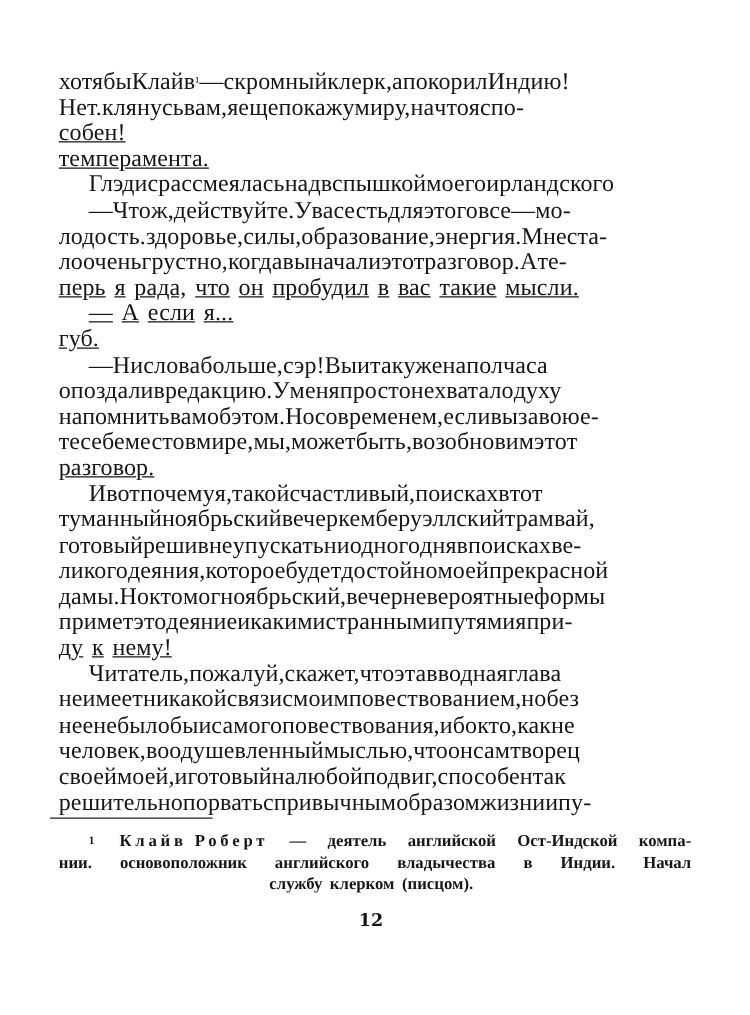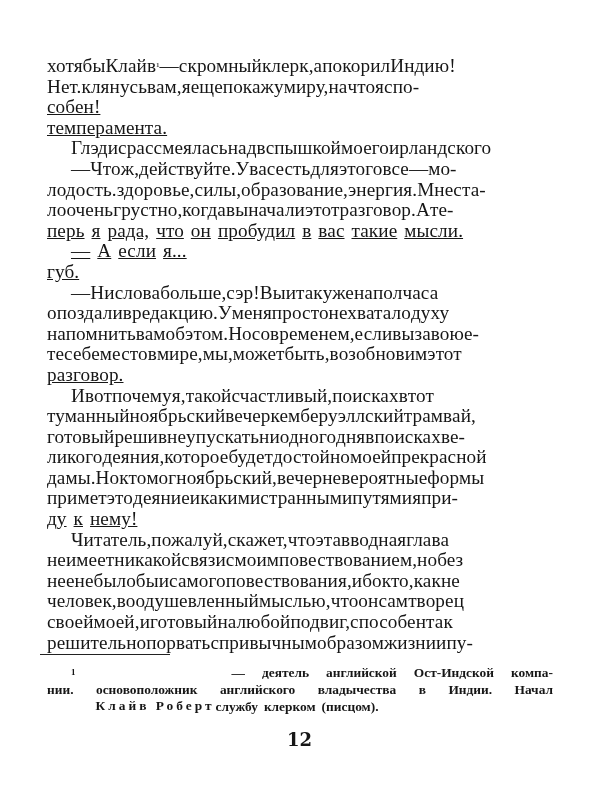--- a/index.html
+++ b/index.html
@@ -46,28 +46,28 @@
     font-size: 13.4px;
     line-height: 17px;
     height: 17px;
     white-space: nowrap;
     display: flex;
     justify-content: space-between;
   }
   .fline.indent { padding-left: 24px; }
   .fline.last { justify-content: center; font-family: Liberation Serif, serif; }
   .fline.last .w { margin-right: 6px; }
-  .spaced { letter-spacing: 3px; margin-top: 33px; }
+  .spaced { letter-spacing: 3px; }
   .fsup { font-size: 9px; vertical-align: 5px; margin-right: 3px; }
   .pagenum {
     position: absolute;
     left: 287px; top: 729px;
     font-family: "DejaVu Serif", serif;
     font-weight: bold;
-    font-size: 18px;
+    font-size: 14px;
   }
 </style>
 </head>
 <body>
 
 <div class="page" id="body">
     <div class="line">
       <span class="w">хотя</span>
       <span class="w">бы</span>
       <span class="w">Клайв</span>

